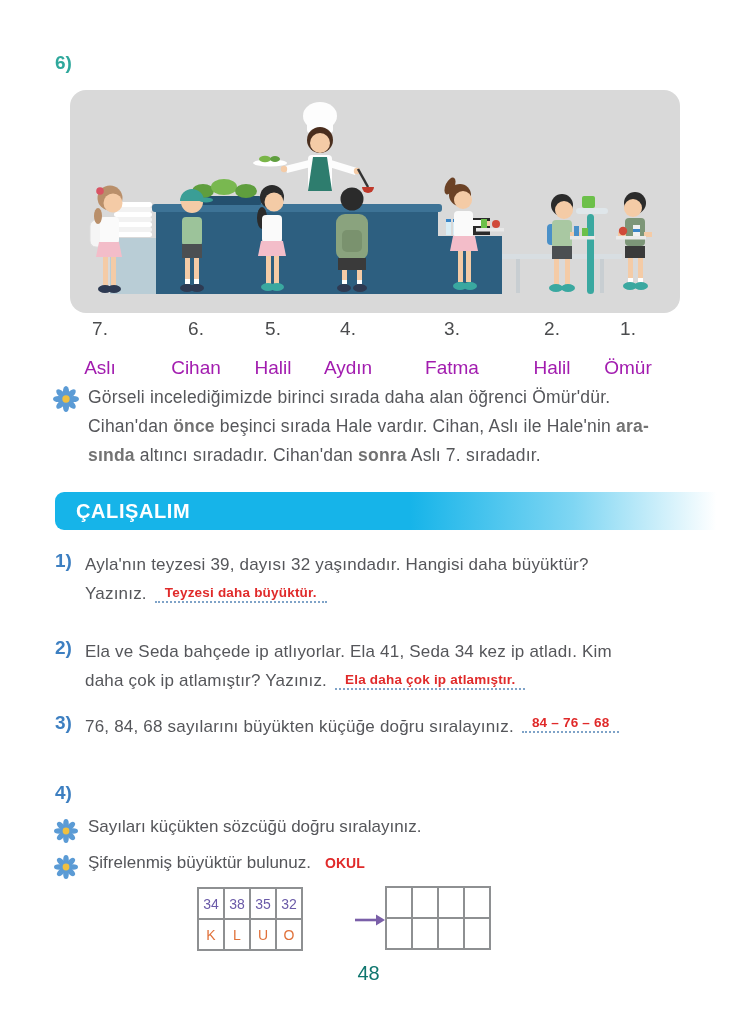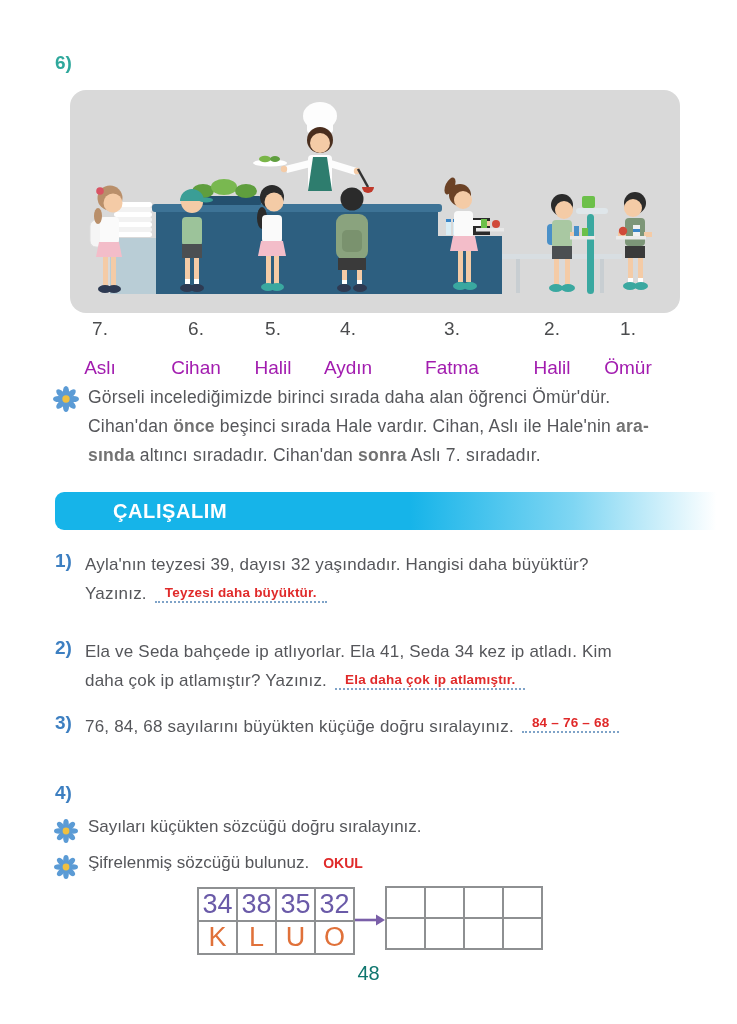--- a/index.html
+++ b/index.html
@@ -27,37 +27,37 @@
   .expl-icon { position:absolute; left:53px; top:386px; }
   .expl { position:absolute; left:88px; top:383px; width:606px;
           font-size:17.5px; line-height:29px; color:#55565a; letter-spacing:0.2px; }
   .b { font-weight:bold; color:#737373; }
 
   
   .section-bar { position:absolute; left:55px; top:492px; right:0; height:38px;
                  border-radius:9px 0 0 9px;
                  background:linear-gradient(to right,#16b4e9 0%,#16b4e9 52%,#7fd6f3 76%,#ffffff 97%);
                  display:flex; align-items:center; }
-  .section-title { color:#ffffff; font-size:20px; font-weight:bold; letter-spacing:0.6px; padding-left:34px;margin-left:24px; }
+  .section-title { color:#ffffff; font-size:20px; font-weight:bold; letter-spacing:0.6px; padding-left:21px; }
 
   
   .answer-red { color:#e02a2a; font-weight:bold; font-size:13.5px;
                 border-bottom:2px dotted #7fa3c8; padding:0 10px 1px; margin-left:8px;
                 position:relative; top:-2px; white-space:nowrap; }
   .answer-plain { color:#e02a2a; font-weight:bold; font-size:14px; margin-left:14px; }
 
   
   .bullet-row { position:absolute; left:54px; display:flex; align-items:flex-start; }
   .bullet-row .flower { flex:0 0 34px; padding-top:2px; }
   .bullet-text { font-size:17px; color:#55565a; }
 
   
   table.cipher { border-collapse:collapse; position:absolute; }
-  table.cipher td { width:39px; height:31px; border:2px solid #8e9092; background:#fff;
-                    text-align:center; vertical-align:middle; font-size:27px; }
+  table.cipher td { width:26px; height:31px; border:2px solid #8e9092; background:#fff;
+                    text-align:center; vertical-align:middle; font-size:14px; }
   .num-row td { color:#6a5aa8; }
   .let-row td { color:#e0713a; }
   .empty-tbl td { width:39px; height:32px; }
   .arrow-wrap { position:absolute; left:355px; top:913px; }
 
   .page-num { position:absolute; left:0; right:0; top:962px; text-align:center;
               font-size:20px; color:#0f766e; }
 </style>
 </head>
 <body>
@@ -350,21 +350,21 @@
           <ellipse cx="12" cy="5" rx="2.8" ry="5" transform="rotate(135 12 12)"></ellipse>
           <ellipse cx="12" cy="5" rx="2.8" ry="5" transform="rotate(180 12 12)"></ellipse>
           <ellipse cx="12" cy="5" rx="2.8" ry="5" transform="rotate(225 12 12)"></ellipse>
           <ellipse cx="12" cy="5" rx="2.8" ry="5" transform="rotate(270 12 12)"></ellipse>
           <ellipse cx="12" cy="5" rx="2.8" ry="5" transform="rotate(315 12 12)"></ellipse>
         </g>
         <circle cx="12" cy="12" r="3.4" fill="#f0c040"></circle>
       </svg>
     </span>
     <span class="bullet-text">
-      <span>Şifrelenmiş sözcüğü bulunuz.</span><span class="answer-plain">OKUL</span>
+      <span>Şifrelenmiş büyüktür bulunuz.</span><span class="answer-plain">OKUL</span>
     </span>
   </div>
 
   <table class="cipher" style="left:197px; top:887px;">
     <tbody>
         <tr class="num-row">
       <td>34</td>
       <td>38</td>
       <td>35</td>
       <td>32</td>

